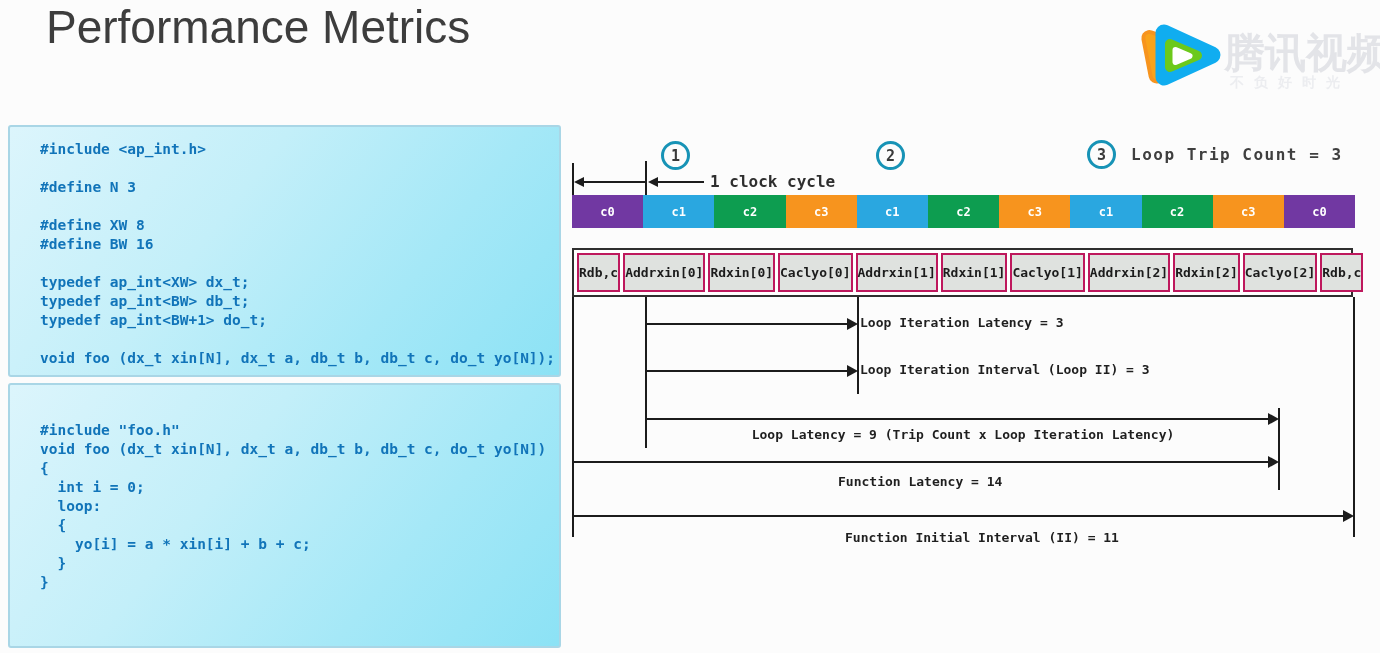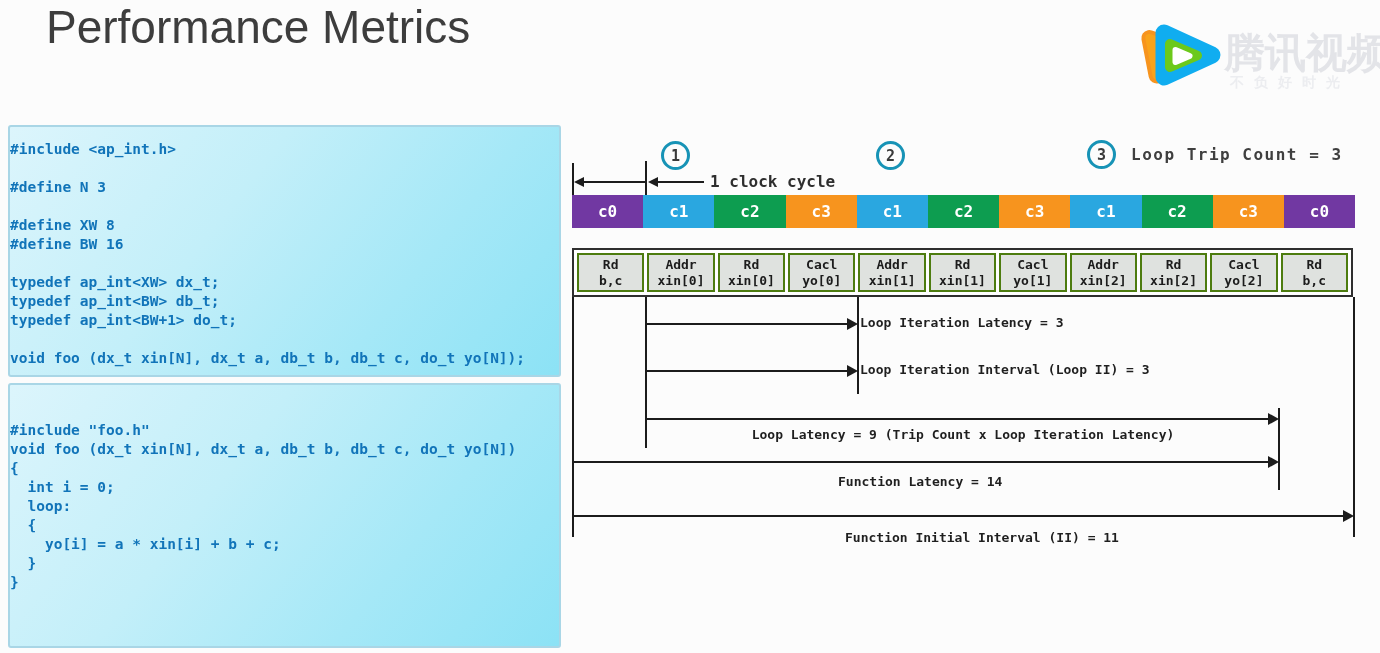--- a/index.html
+++ b/index.html
@@ -17,21 +17,21 @@
   .wm-brand { position:absolute; left:96px; top:10px; font-size:41px; font-weight:bold;
               color:#e3e4e8; white-space:nowrap; }
   .wm-tag { position:absolute; left:102px; top:58px; font-size:14px; font-weight:bold;
             letter-spacing:10px; color:#ecedf0; white-space:nowrap; }
 
   
   .codebox { position:absolute; left:8px; width:553px; border:2px solid #a9d6e6; border-radius:3px;
              background:linear-gradient(128deg,#dcf5fc 0%,#c3eff9 38%,#a5e8f7 70%,#8ce2f5 100%); }
   .codebox.b1 { top:125px; height:252px; }
   .codebox.b2 { top:383px; height:265px; }
-  .code { padding:13px 0 0 0; }
+  .code { padding:13px 0 0 30px; }
   .b2 .code { padding-top:36px; }
   .code-line { white-space:pre; min-height:19px; line-height:19px; font-family:"DejaVu Sans Mono", monospace;
                font-size:14.5px; font-weight:bold; color:#1174b9; }
 
   
   .mono { font-family:"DejaVu Sans Mono", monospace; font-weight:bold; color:#1f1f1f; }
   .lab { position:absolute; font-size:13px; white-space:nowrap; }
   .vline { position:absolute; width:2px; background:#1c1c1c; }
   .hline { position:absolute; height:2px; background:#1c1c1c; }
   .ah-r { position:absolute; width:0; height:0; border-left:11px solid #1c1c1c;
@@ -40,28 +40,28 @@
           border-top:5px solid transparent; border-bottom:5px solid transparent; }
 
   
   .circ { position:absolute; width:29px; height:29px; border-radius:50%; border:3px solid #1793b6;
           background:#fcfcfc; display:flex; align-items:center; justify-content:center;
           font-family:"DejaVu Sans Mono", monospace; font-weight:bold; font-size:15px; color:#3a3a3a; }
 
   
   .clockrow { position:absolute; left:572px; top:195px; width:783px; height:33px; display:flex; }
   .ck { flex:1; display:flex; align-items:center; justify-content:center;
-        font-family:"DejaVu Sans Mono", monospace; font-weight:bold; font-size:16px; color:#ffffff; }
+        font-family:"DejaVu Sans Mono", monospace; font-weight:bold; font-size:12px; color:#ffffff; }
   .k-c0 { background:#7138a2; } .k-c1 { background:#2aa7e0; }
   .k-c2 { background:#0d9d50; } .k-c3 { background:#f7941e; }
 
   
   .optable { position:absolute; left:572px; top:248px; width:781px; height:49px;
              border:2px solid #2f2f2f; background:#ffffff; display:flex; padding:3px; gap:3px; }
-  .op { flex:1; background:#dfe2df; border:2px solid #4d7c0f; display:flex; flex-direction:column;
+  .op { flex:1; background:#dfe2df; border:2px solid #be185d; display:flex; 
         align-items:center; justify-content:center; font-family:"DejaVu Sans Mono", monospace;
         font-weight:bold; font-size:13px; line-height:16px; color:#1c1c1c; }
 </style>
 </head>
 <body>
 
 <div class="stage">
 
   <div class="slide-title">Performance Metrics</div>
 

